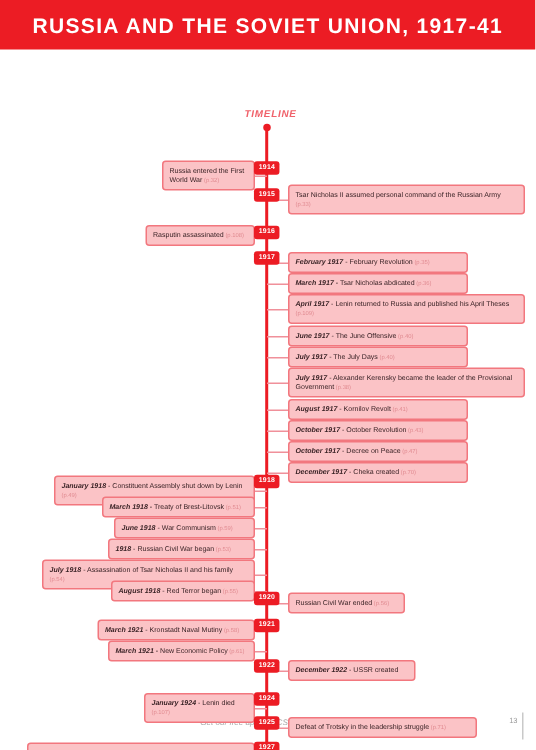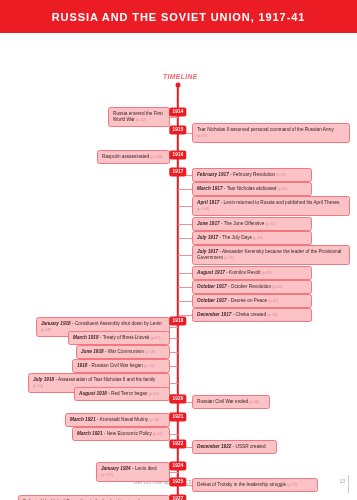--- a/index.html
+++ b/index.html
@@ -20,21 +20,21 @@
     width: 357px;
     height: 33px;
     background: #ec1c24;
     display: flex;
     align-items: center;
     justify-content: center;
     box-sizing: border-box;
   }
   .header-title {
     color: #ffffff;
-    font-size: 11px;
+    font-size: 14px;
     font-weight: bold;
     letter-spacing: 0.9px;
     text-align: center;
     white-space: nowrap;
   }
 
   
   .timeline-stage {
     position: relative;
     width: 357px;

